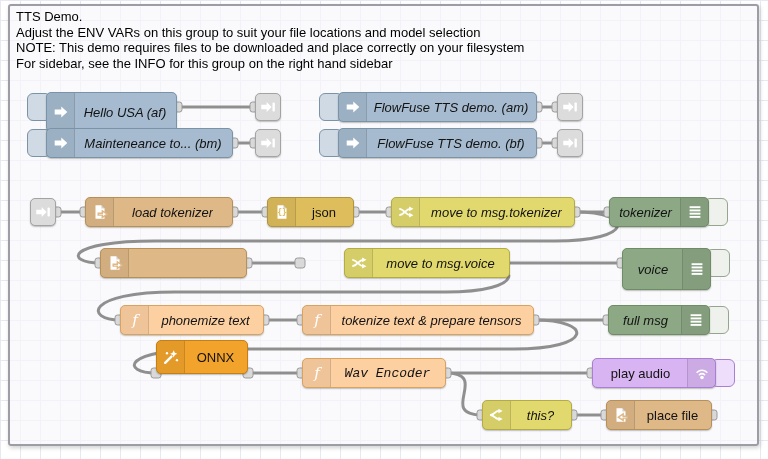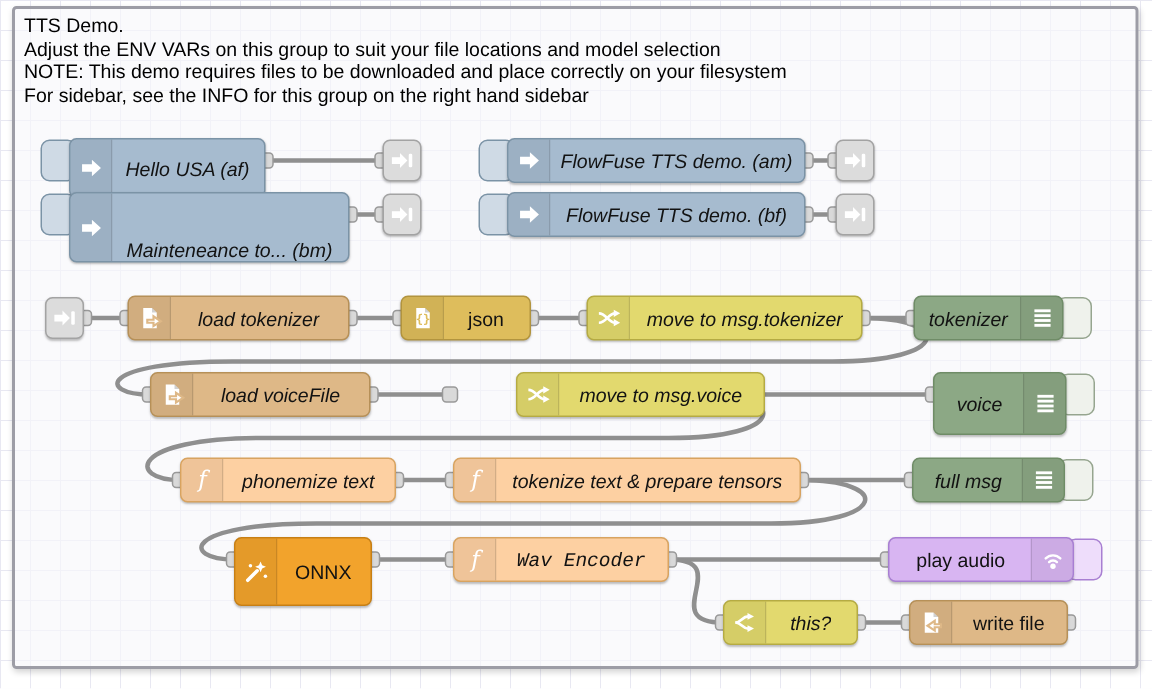--- a/index.html
+++ b/index.html
@@ -124,21 +124,21 @@
     </div>
   <div id="node-layer">
       <div class="node" style="left: 46px; top: 92px; width: 131px; height: 40px; background: rgb(166, 187, 207); border-color: rgb(123, 147, 166);">
         <span class="iconbox left">
           <svg width="18" height="18" viewBox="0 0 20 20">
             <path fill="#ffffff" d="M3,7.2 h7.3 V3.8 L17,10 l-6.7,6.2 V12.8 H3 z"></path>
           </svg>
         </span>
         <span class="lbl it" style="padding-left: 27px;">Hello USA (af)</span>
       </div>
-      <div class="node" style="left: 46px; top: 128px; width: 187px; height: 47px; background: rgb(166, 187, 207); border-color: rgb(123, 147, 166); align-items: flex-end;">
+      <div class="node" style="left: 46px; top: 128px; width: 187px; height: 30px; background: rgb(166, 187, 207); border-color: rgb(123, 147, 166);">
         <span class="iconbox left">
           <svg width="18" height="18" viewBox="0 0 20 20">
             <path fill="#ffffff" d="M3,7.2 h7.3 V3.8 L17,10 l-6.7,6.2 V12.8 H3 z"></path>
           </svg>
         </span>
         <span class="lbl it" style="padding-left: 27px;">Mainteneance to... (bm)</span>
       </div>
       <div class="node" style="left: 338px; top: 92px; width: 199px; height: 30px; background: rgb(166, 187, 207); border-color: rgb(123, 147, 166);">
         <span class="iconbox left">
           <svg width="18" height="18" viewBox="0 0 20 20">
@@ -242,21 +242,20 @@
         <span class="lbl it" style="padding-right: 27px;">tokenizer</span>
       </div>
       <div class="node" style="left: 100px; top: 248px; width: 147px; height: 30px; background: rgb(222, 184, 135); border-color: rgb(182, 144, 88);">
         <span class="iconbox left">
           <svg width="18" height="18" viewBox="0 0 20 20">
             <path fill="#ffffff" d="M5,2.5 h6.5 l3.5,3.5 v11.5 h-10 z"></path>
             <path fill="rgba(0,0,0,0.18)" d="M11.5,2.5 l3.5,3.5 h-3.5 z"></path>
             <path d="M8,11.3 h4.6 V8.8 L18,12.4 l-5.4,3.6 V13.5 H8 z" fill="#ffffff" stroke="#deb887" stroke-width="1.6"></path>
           </svg>
         </span>
-        <span class="lbl it" style="padding-left: 27px;">load voiceFile</span>
       </div>
       <div class="node" style="left: 300px; top: 248px; width: 166px; height: 30px; background: rgb(226, 217, 110); border-color: rgb(181, 171, 67); margin-left: 44px;">
         <span class="iconbox left">
           <svg width="18" height="18" viewBox="0 0 20 20">
             <g stroke="#ffffff" stroke-width="2" fill="none">
               <path d="M2.5,6.5 C8,6.5 9.5,13.5 14.5,13.5"></path>
               <path d="M2.5,13.5 C8,13.5 9.5,6.5 14.5,6.5"></path>
             </g>
             <path fill="#ffffff" d="M13.5,3.8 l4.8,2.7 -4.8,2.7 z"></path>
             <path fill="#ffffff" d="M13.5,10.8 l4.8,2.7 -4.8,2.7 z"></path>
@@ -299,21 +298,21 @@
             <g fill="#ffffff">
               <rect x="4" y="3.6" width="12" height="2.1"></rect>
               <rect x="4" y="7.2" width="12" height="2.1"></rect>
               <rect x="4" y="10.8" width="12" height="2.1"></rect>
               <rect x="4" y="14.4" width="12" height="2.1"></rect>
             </g>
           </svg>
         </span>
         <span class="lbl it" style="padding-right: 27px;">full msg</span>
       </div>
-      <div class="node" style="left: 156px; top: 358px; width: 92px; height: 46px; background: rgb(242, 163, 44); border-color: rgb(199, 127, 20); text-align: right;">
+      <div class="node" style="left: 156px; top: 340px; width: 92px; height: 34px; background: rgb(242, 163, 44); border-color: rgb(199, 127, 20); text-align: right;">
         <span class="iconbox left">
           <svg width="18" height="18" viewBox="0 0 20 20">
             <path d="M3.5,16.5 L10.5,9.5" stroke="#ffffff" stroke-width="2.6" stroke-linecap="round"></path>
             <path fill="#ffffff" d="M13,2.5 l1.2,2.8 2.8,1.2 -2.8,1.2 -1.2,2.8 -1.2,-2.8 -2.8,-1.2 2.8,-1.2 z"></path>
             <circle cx="5.5" cy="5.8" r="1.3" fill="#ffffff"></circle>
             <circle cx="16.6" cy="13.5" r="1.3" fill="#ffffff"></circle>
           </svg>
         </span>
         <span class="lbl" style="padding-left: 27px;">ONNX</span>
       </div>
@@ -351,16 +350,16 @@
         <span class="lbl it" style="padding-left: 27px;">this?</span>
       </div>
       <div class="node" style="left: 606px; top: 400px; width: 106px; height: 30px; background: rgb(222, 184, 135); border-color: rgb(182, 144, 88);">
         <span class="iconbox left">
           <svg width="18" height="18" viewBox="0 0 20 20">
             <path fill="#ffffff" d="M5,2.5 h6.5 l3.5,3.5 v11.5 h-10 z"></path>
             <path fill="rgba(0,0,0,0.18)" d="M11.5,2.5 l3.5,3.5 h-3.5 z"></path>
             <path d="M17,11.3 h-4.6 V8.8 L7,12.4 l5.4,3.6 V13.5 H17 z" fill="#ffffff" stroke="#deb887" stroke-width="1.6"></path>
           </svg>
         </span>
-        <span class="lbl" style="padding-left: 27px;">write file</span>
+        <span class="lbl" style="padding-left: 27px;">place file</span>
       </div>
     </div>
 </div>
 
 </body></html>

